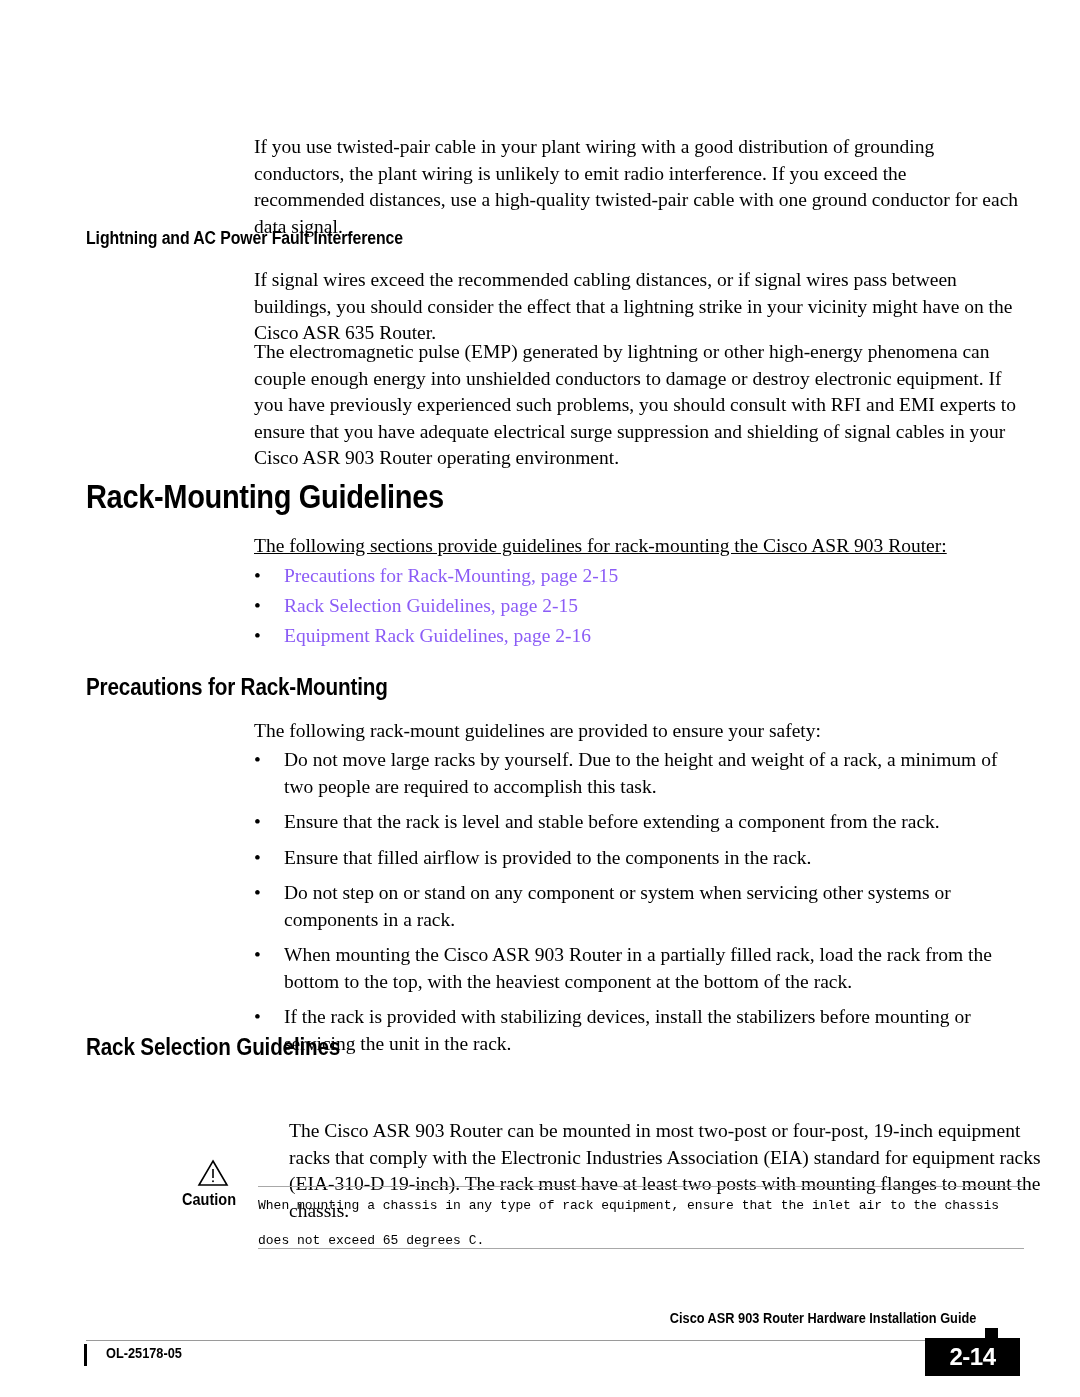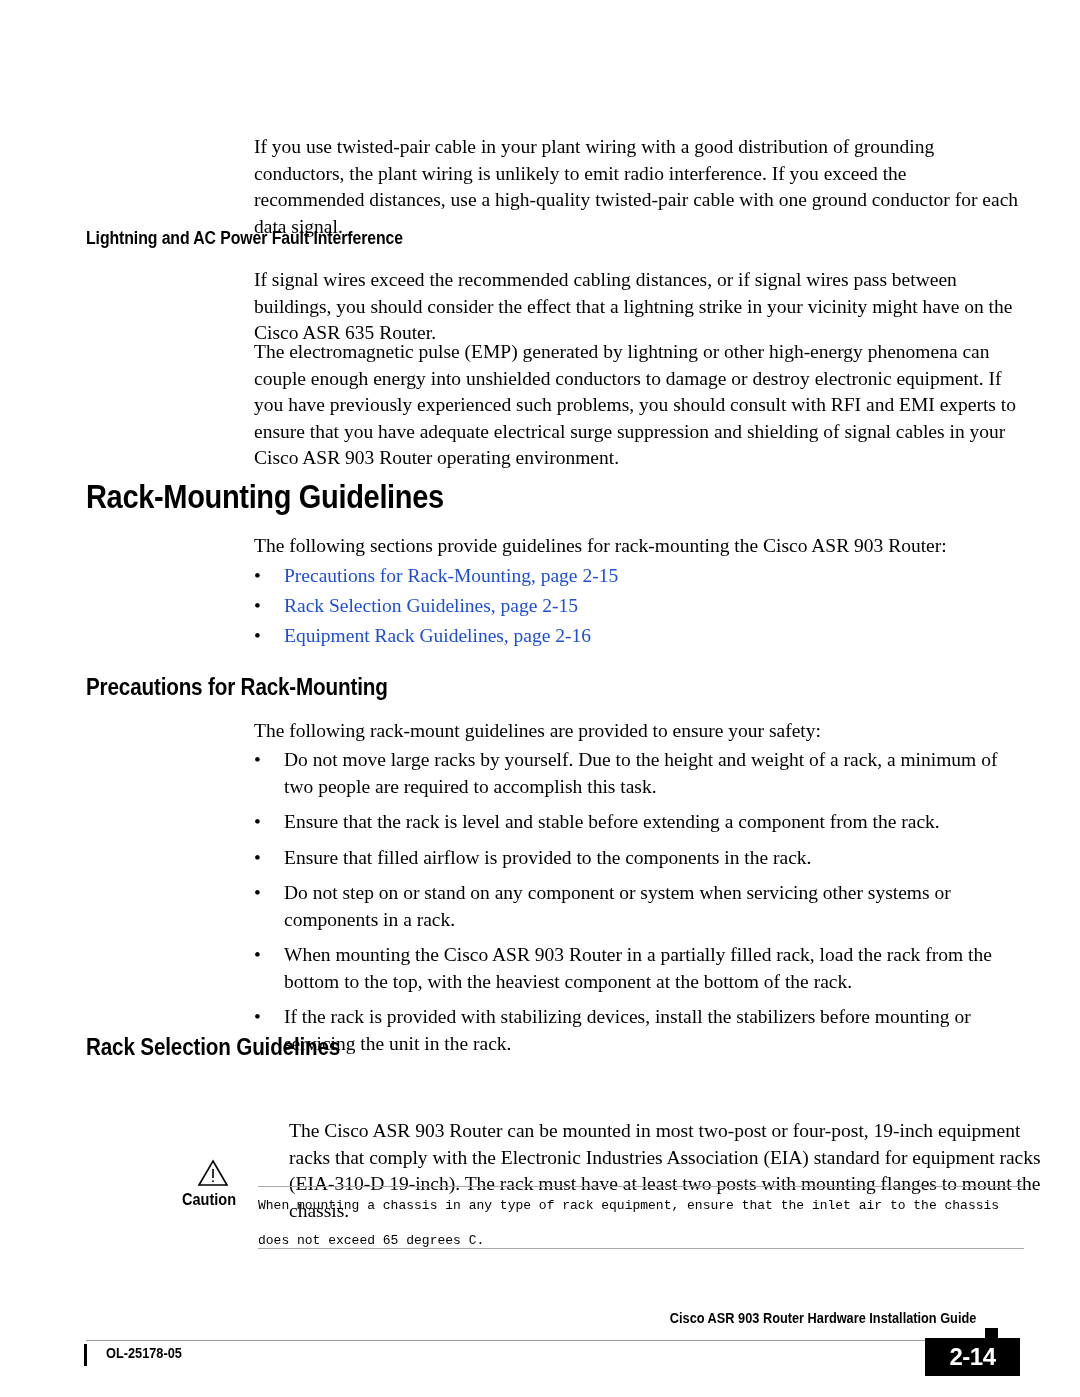--- a/index.html
+++ b/index.html
@@ -147,21 +147,21 @@
     text-align: left;
     font-size: 19.5px;
     line-height: 26.5px;
     color: #000000;
   }
   .bullet-text {
     display: block;
     margin-left: 30px;
   }
   .xref {
-    color: #1d4ed8;
+    color: #8b5cf6;
   }
 
   
   .caution {
     position: absolute;
     left: 182px;
     width: 842px;
   }
   .caution-rule {
     position: absolute;
@@ -286,21 +286,21 @@
     <div class="body-col" style="top:267px;">
       <p class="body">If signal wires exceed the recommended cabling distances, or if signal wires pass between buildings, you should consider the effect that a lightning strike in your vicinity might have on the Cisco ASR 635 Router.</p>
     </div>
 
     <div class="body-col" style="top:339px;">
       <p class="body">The electromagnetic pulse (EMP) generated by lightning or other high-energy phenomena can couple enough energy into unshielded conductors to damage or destroy electronic equipment. If you have previously experienced such problems, you should consult with RFI and EMI experts to ensure that you have adequate electrical surge suppression and shielding of signal cables in your Cisco ASR 903 Router operating environment.</p>
     </div>
 
     <div class="h1" style="top:478px;">Rack-Mounting Guidelines</div>
 
-    <div class="body-col" style="top:533px;">
+    <div class="body-col" style="top:533px;text-decoration:underline;">
       <p class="body">The following sections provide guidelines for rack-mounting the Cisco ASR 903 Router:</p>
     </div>
 
     <div class="body-col" style="top:563px;">
       <div class="bullet-row" style="margin-bottom:3.5px;">
         <span class="bullet-dot">•</span>
         <span class="bullet-text xref">Precautions for Rack-Mounting, page 2-15</span>
       </div>
       <div class="bullet-row" style="margin-bottom:3.5px;">
         <span class="bullet-dot">•</span>

